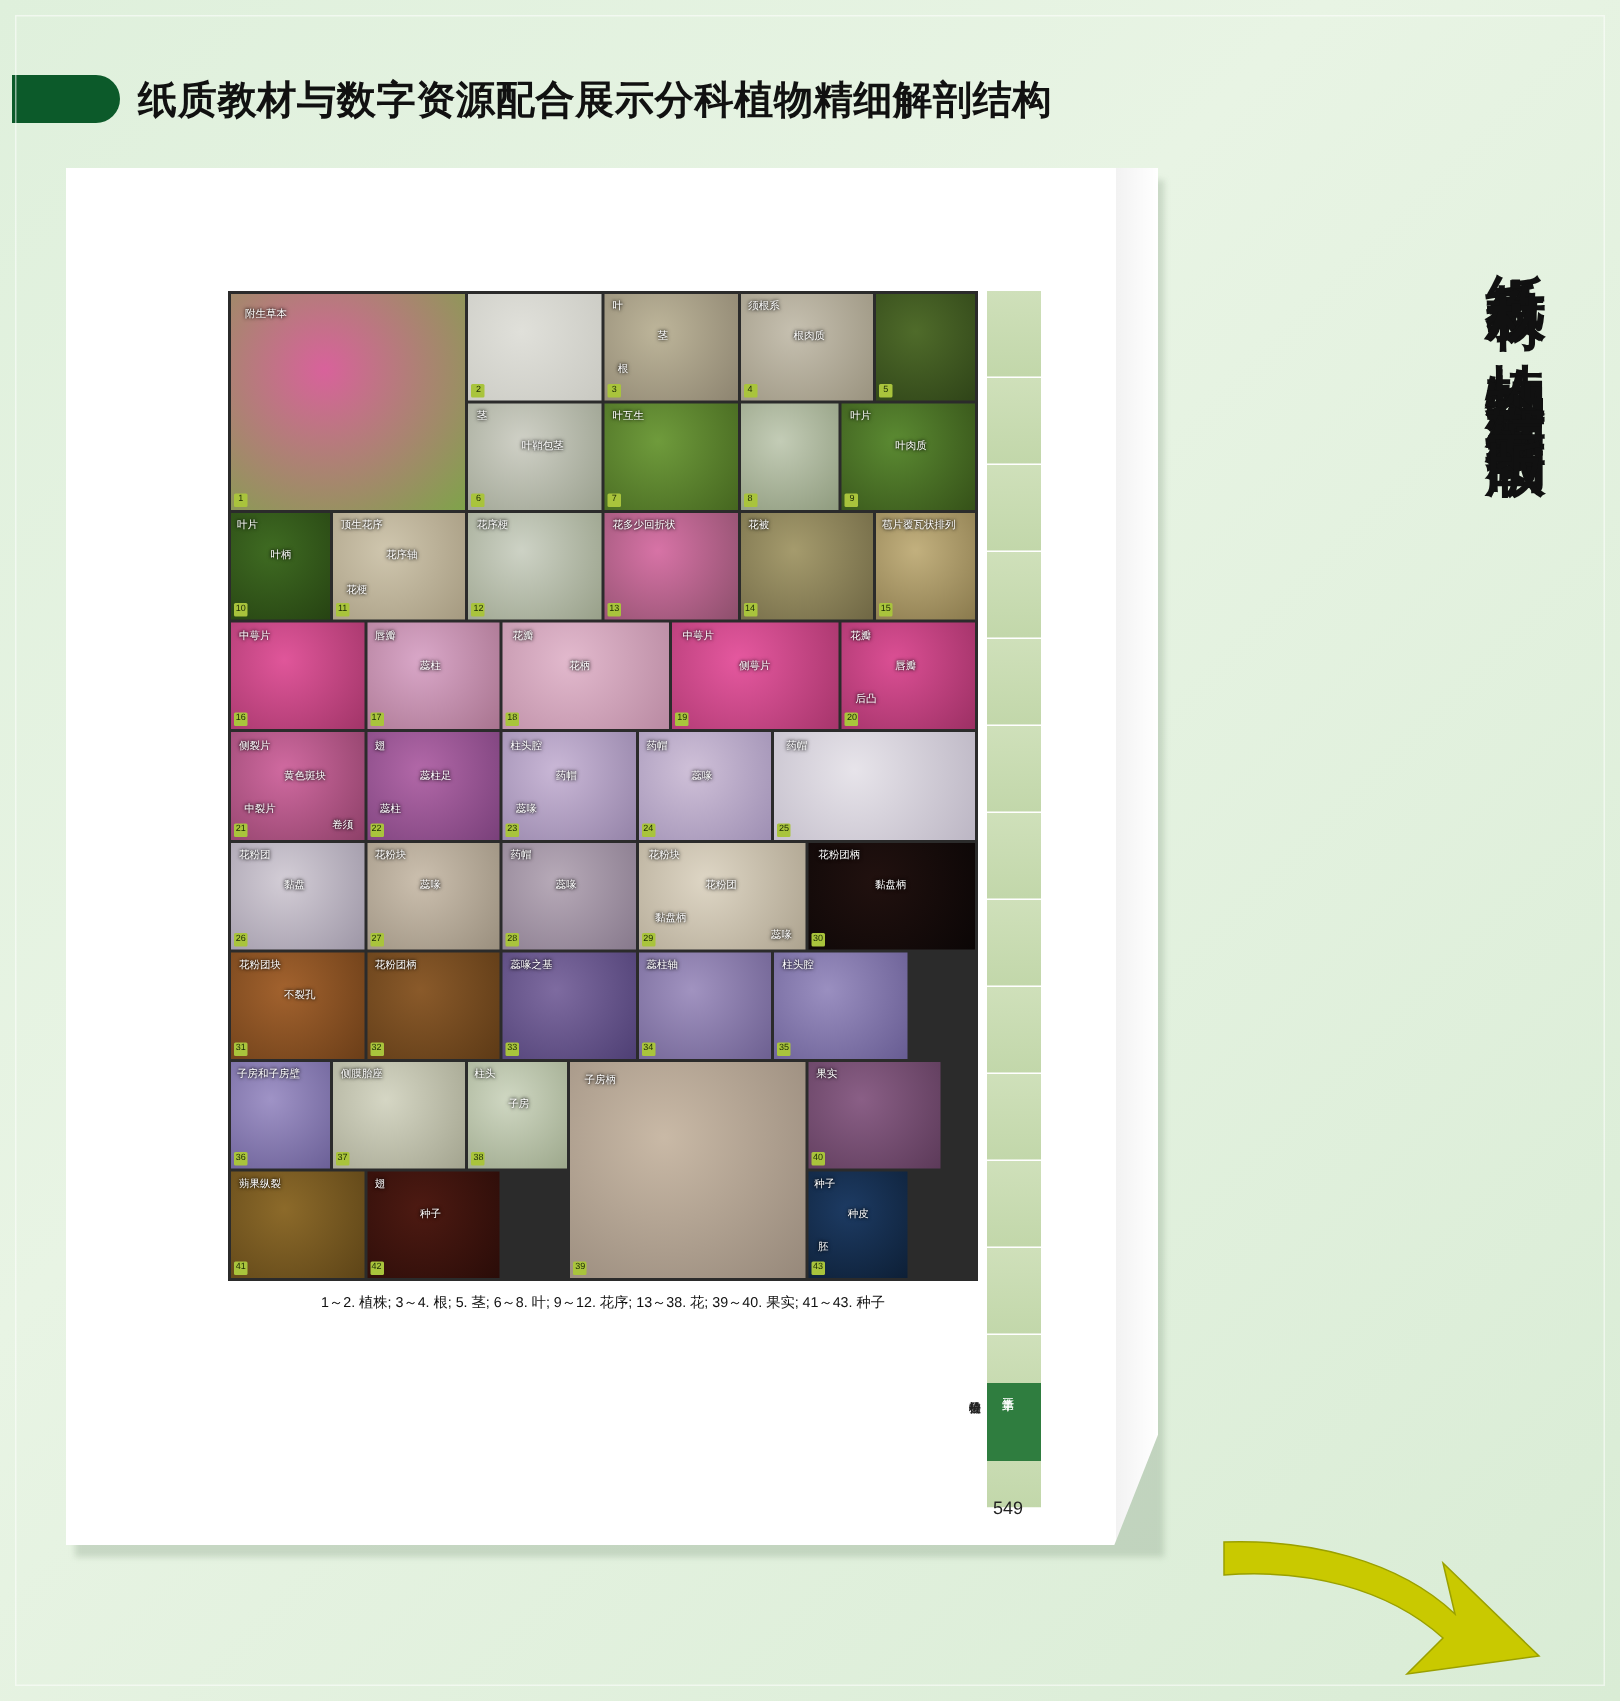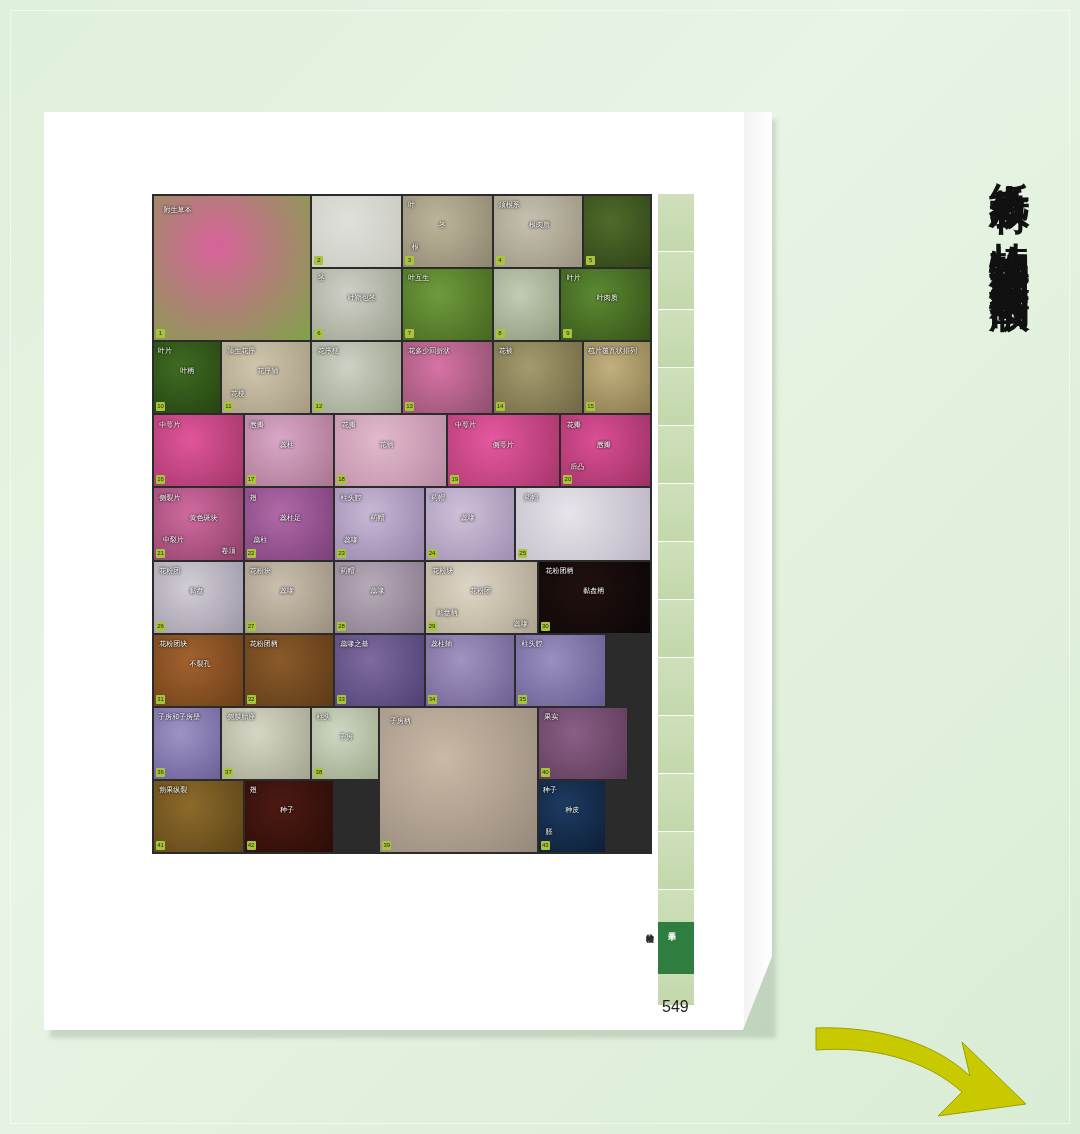--- a/index.html
+++ b/index.html
@@ -198,21 +198,21 @@
     font-size: 8px;
     line-height: 10px;
     color: #ffffff;
     writing-mode: vertical-rl;
     text-orientation: upright;
   }
   .page-number {
     position: absolute;
     left: 618px;
     top: 886px;
-    font-size: 16px;
+    font-size: 12px;
     color: #222;
   }
 
   
   .right-title {
     position: absolute;
     right: 44px;
     top: 150px;
     width: 86px;
     font-size: 40px;
@@ -232,20 +232,24 @@
     top: 1020px;
     width: 240px;
     height: 108px;
   }
 </style>
 </head>
 <body>
 
 <div class="page">
 
+  <div class="header">
+    <div class="header-bar"></div>
+    <div class="header-title">纸质教材与数字资源配合展示分科植物精细解剖结构</div>
+  </div>
 
   <div class="sheet-wrap">
     <div class="sheet-shadow"></div>
     <div class="sheet">
       <div class="sheet-fold"></div>
 
       <div class="plate" id="plate">
           <div class="cell" style="grid-area: span 4 / span 7; background: radial-gradient(circle at 40% 35%, rgb(216, 98, 155), rgb(127, 163, 74));">
             <div class="cap" style="top: 6%; left: 6%;">附生草本</div>
             <div class="num">1</div>
@@ -444,20 +448,21 @@
           </div>
           <div class="cell" style="grid-area: span 2 / span 3; background: radial-gradient(circle at 40% 35%, rgb(29, 59, 99), rgb(13, 31, 54));">
             <div class="cap" style="top: 6%; left: 6%;">种子</div>
             <div class="cap" style="top: 34%; left: 40%;">种皮</div>
             <div class="cap" style="bottom: 22%; left: 10%;">胚</div>
             <div class="num">43</div>
           </div>
         </div>
 
       <div class="fig-caption">
+        <div class="line2">1～2. 植株; 3～4. 根; 5. 茎; 6～8. 叶; 9～12. 花序; 13～38. 花; 39～40. 果实; 41～43. 种子</div>
       </div>
 
       <div class="tab-col">
         <div class="seg"></div>
         <div class="seg"></div>
         <div class="seg"></div>
         <div class="seg"></div>
         <div class="seg"></div>
         <div class="seg"></div>
         <div class="seg"></div>

